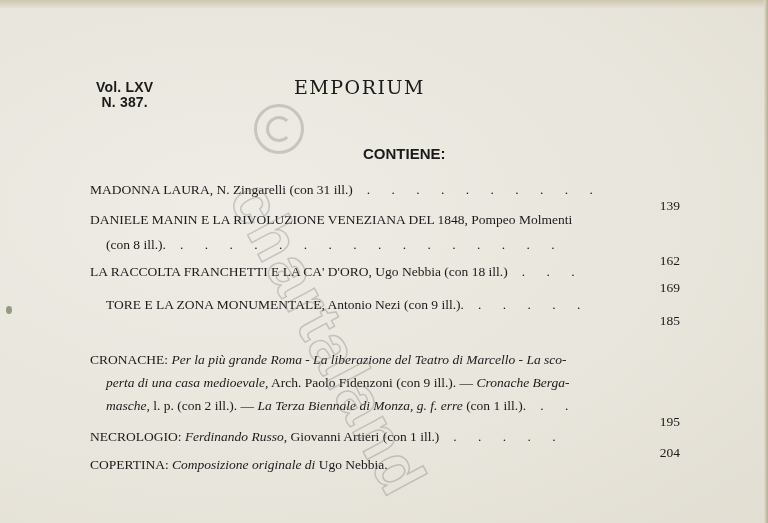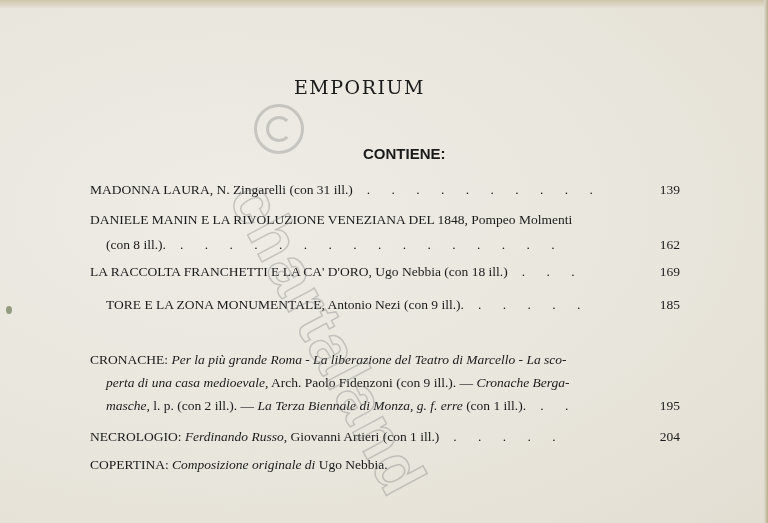--- a/index.html
+++ b/index.html
@@ -37,21 +37,21 @@
     font-weight: normal; text-align: left;
   }
   .contiene {
     position: absolute; left: 338px; top: 145px;
     font-family: "Liberation Sans", sans-serif; font-weight: bold; font-size: 15px; margin-left: 25px;
   }
   .toc { position: absolute; left: 90px; top: 180px; width: 590px; font-size: 13.5px; }
   .entry { position: absolute; left: 0; width: 590px; }
   .line { position: relative; height: 20px; line-height: 20px; white-space: nowrap; }
   .indent { padding-left: 16px; }
-  .pg { position: absolute; right: 0; top: 0; }
+  .pg { position: absolute; right: 0; top: 16px; }
   .dots { letter-spacing: 0; word-spacing: 18px; }
   .it { font-style: italic; }
   .watermark {
     position: absolute; left: 250px; top: 110px; width: 300px; height: 360px;
     pointer-events: none;
   }
   .wm-text {
     position: absolute; left: 30px; top: 60px;
     transform: rotate(62deg); transform-origin: left top;
     font-family: "Liberation Sans", sans-serif; font-size: 64px; font-weight: bold;
@@ -70,20 +70,24 @@
   .spot { position: absolute; left: 6px; top: 306px; width: 6px; height: 8px; background: #6d7a55; border-radius: 50%; opacity: 0.7; }
 </style>
 </head>
 <body>
 
 <div class="page">
   <div class="top-edge"></div>
   <div class="right-edge"></div>
   <div class="spot"></div>
 
+  <div class="vol">
+    <div>Vol. LXV</div>
+    <div>N. 387.</div>
+  </div>
 
   <div class="title">EMPORIUM</div>
 
 
   <div class="contiene">CONTIENE:</div>
 
   <div class="toc" id="toc">
       <div class="entry" style="top: 0px;">
         <div class="line" style="height: 20px; line-height: 20px;"><span class="">MADONNA LAURA, N. Zingarelli (con 31 ill.)</span><span class="dots" style="margin-left: 14px;">. . . . . . . . . .</span><span class="pg">139</span></div>
       </div>

